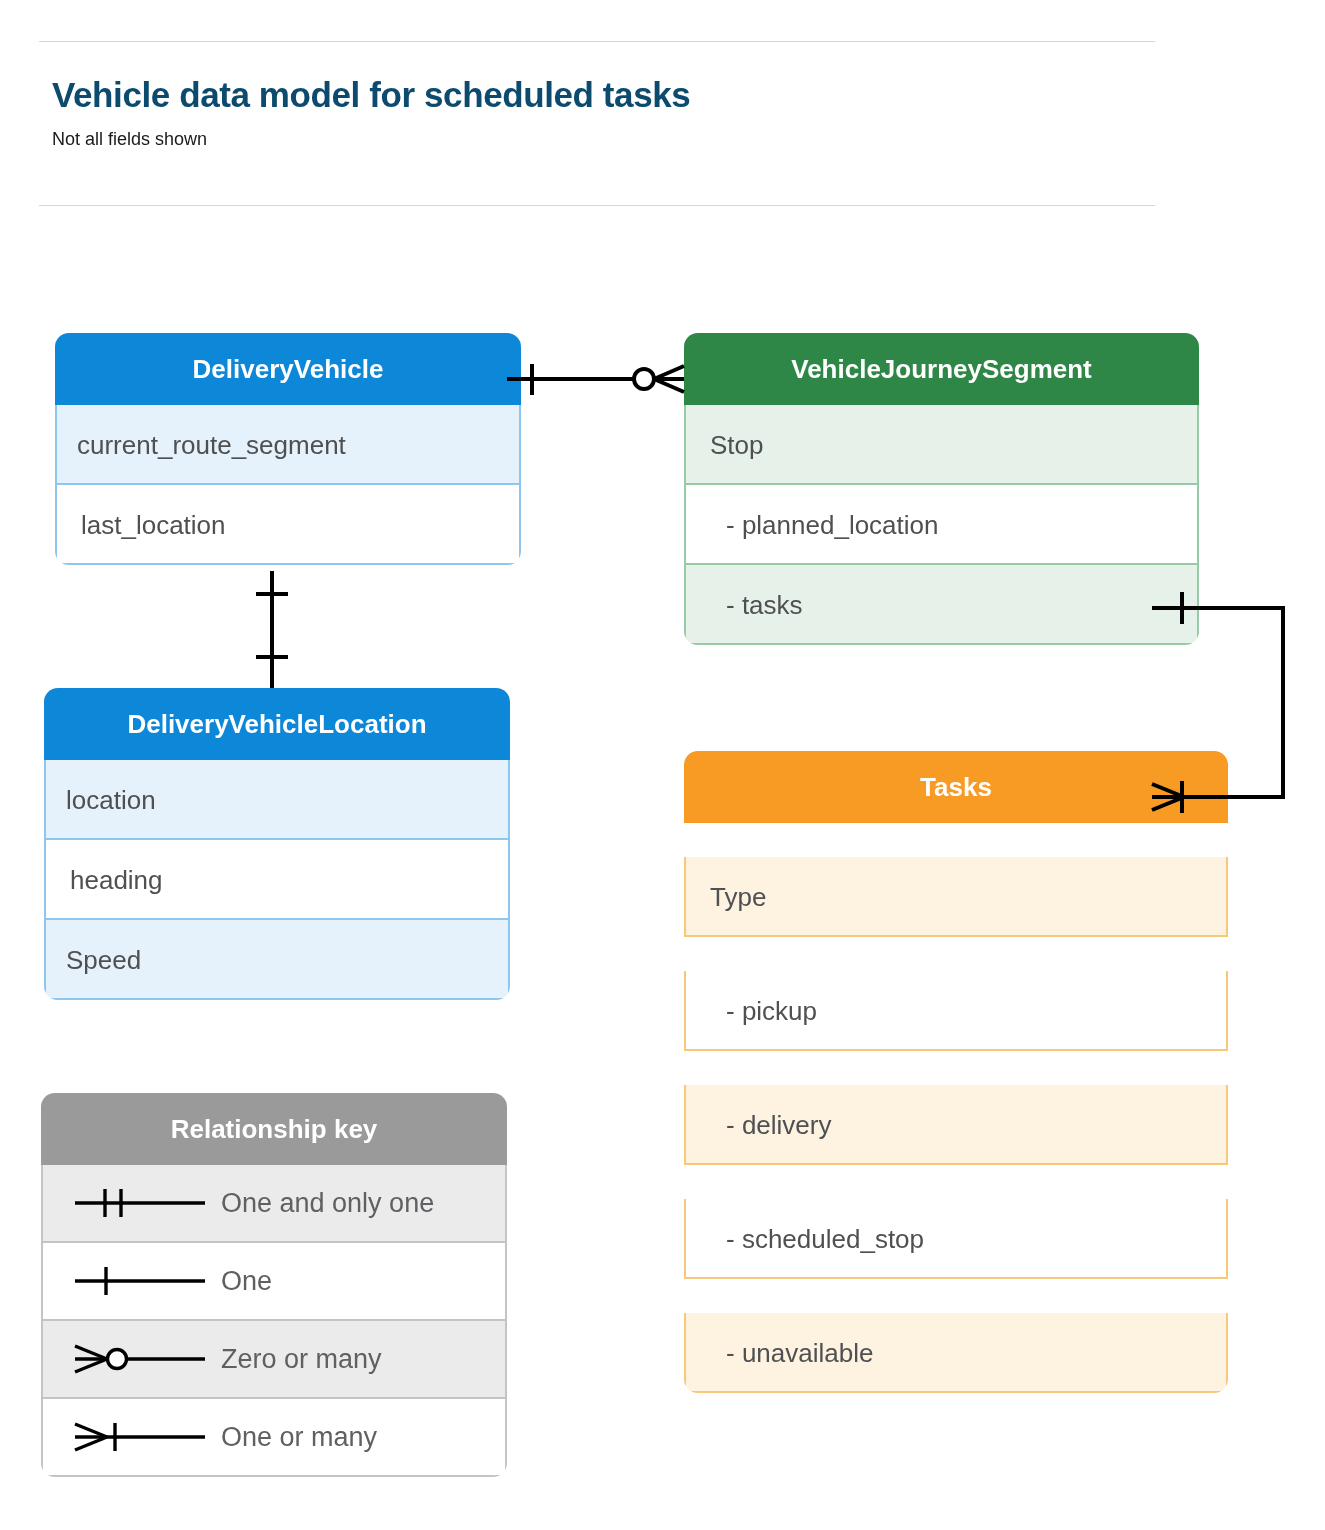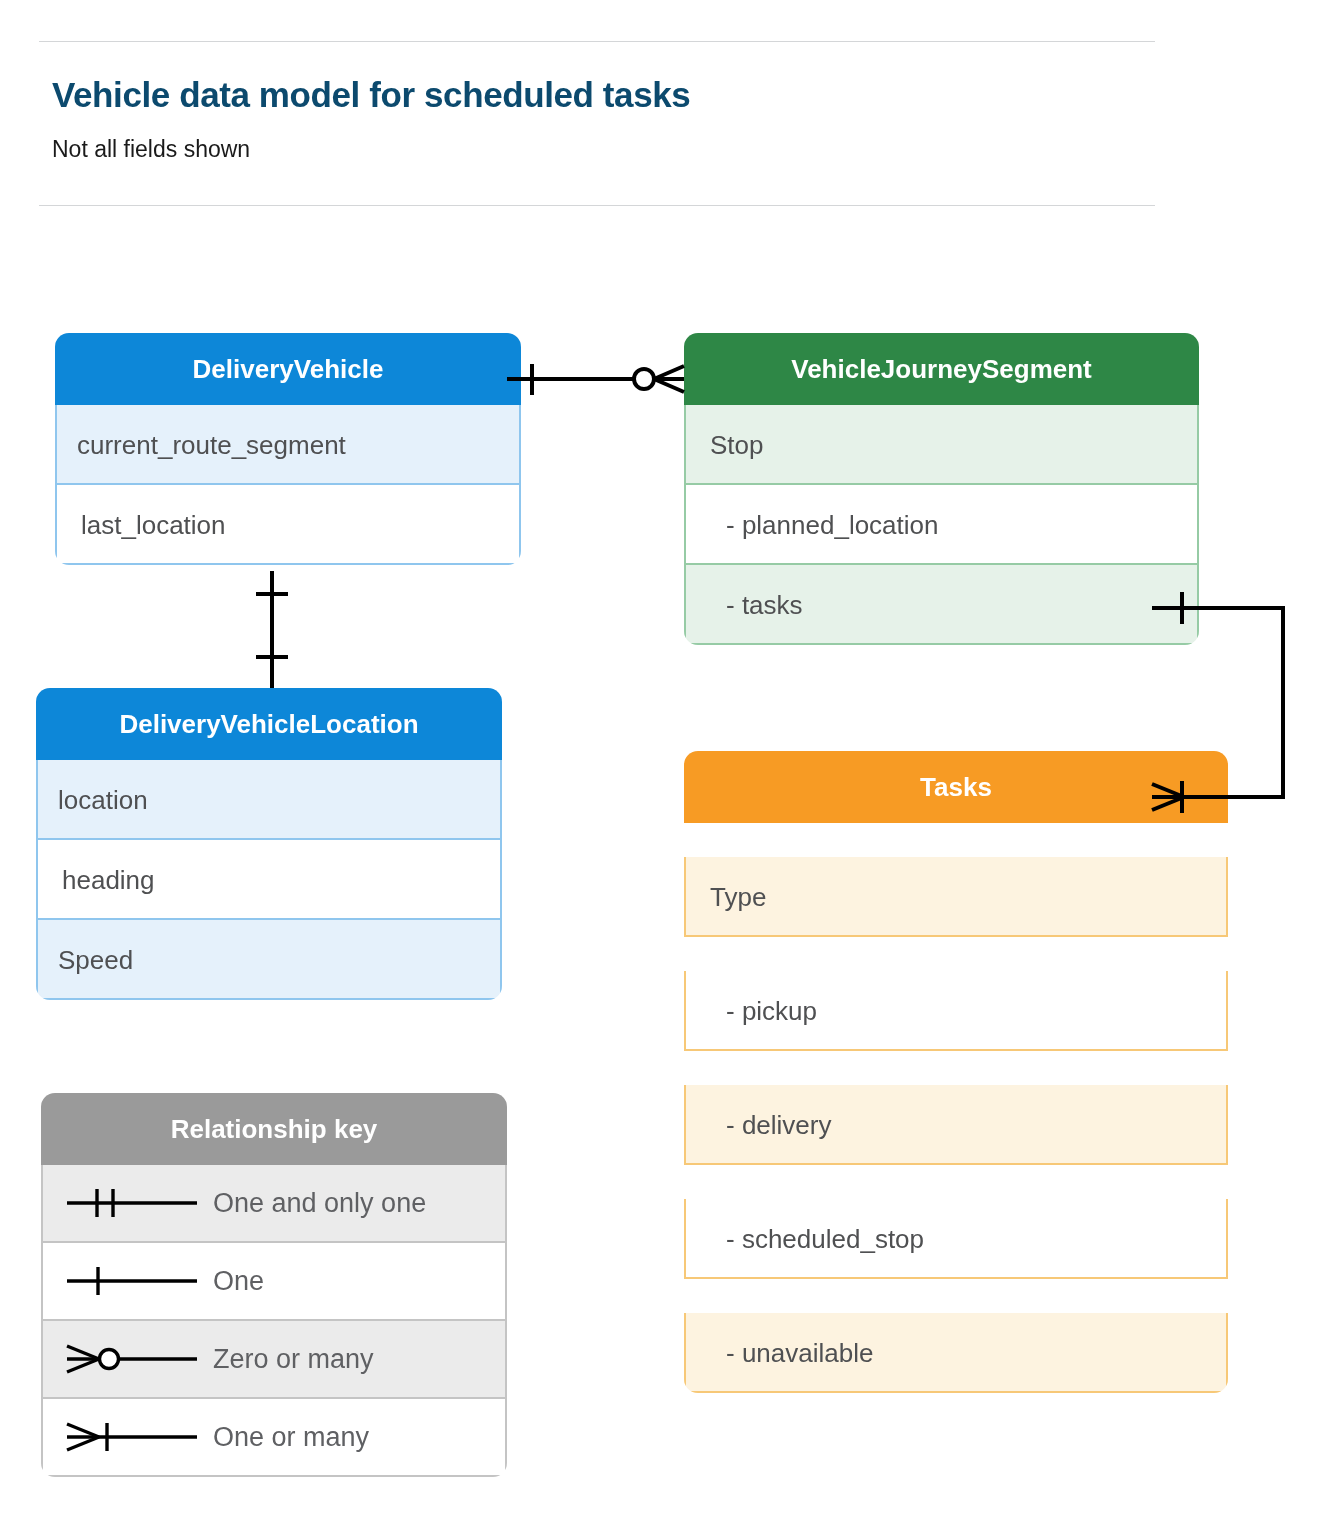--- a/index.html
+++ b/index.html
@@ -22,22 +22,22 @@
   }
   .rule.top { top: 41px; }
   .rule.bottom { top: 205px; }
 
   #page-title {
     position: absolute; left: 52px; top: 75px;
     font-size: 35px; font-weight: bold; color: #0c4a6e;
     letter-spacing: -0.4px; white-space: nowrap;
   }
   #page-subtitle {
-    position: absolute; left: 52px; top: 136px;
-    font-size: 23px; font-weight: normal; color: #1a1a1a;
+    position: absolute; left: 52px; top: 129px;
+    font-size: 18px; font-weight: normal; color: #1a1a1a;
     white-space: nowrap;
   }
 
   
   .entity {
     position: absolute;
     border-radius: 14px;
     overflow: hidden;
   }
   .entity-header {
@@ -83,29 +83,29 @@
     margin-top: 34px;
   }
   .theme-orange .entity-row.alt { background: #fdf3e0; }
 
   
   .theme-gray .entity-header { background: #9a9a9a; }
 
   
   #entity-delivery-vehicle { left: 55px; top: 333px; width: 466px; }
   #entity-vehicle-journey-segment { left: 684px; top: 333px; width: 515px; }
-  #entity-delivery-vehicle-location { left: 36px; top: 688px; width: 466px; }
+  #entity-delivery-vehicle-location { left: 44px; top: 688px; width: 466px; }
   #entity-tasks { left: 684px; top: 751px; width: 544px; }
   #entity-relationship-key { left: 41px; top: 1093px; width: 466px; }
 
   
   .legend-row {
     height: 78px;
     display: flex; align-items: center;
-    padding-left: 0;
+    padding-left: 8px;
     border-left: 2px solid #c4c4c4;
     border-right: 2px solid #c4c4c4;
     border-bottom: 2px solid #c4c4c4;
     background: #ffffff;
   }
   .legend-row.alt { background: #ebebeb; }
   .legend-symbol {
     width: 170px; flex: none;
     display: flex; align-items: center; justify-content: flex-start;
     padding-left: 22px;

